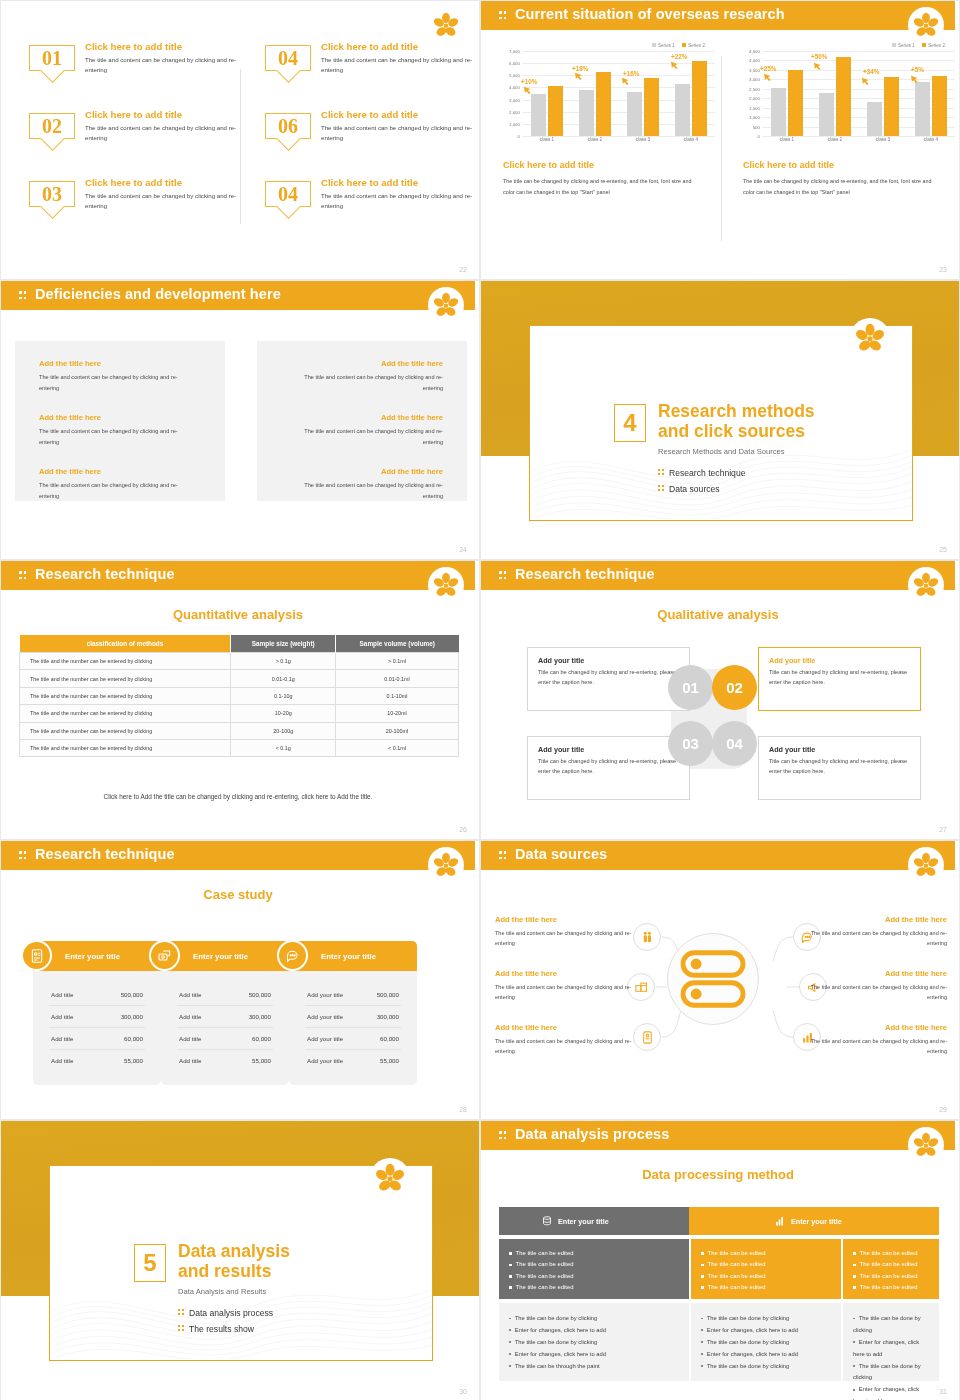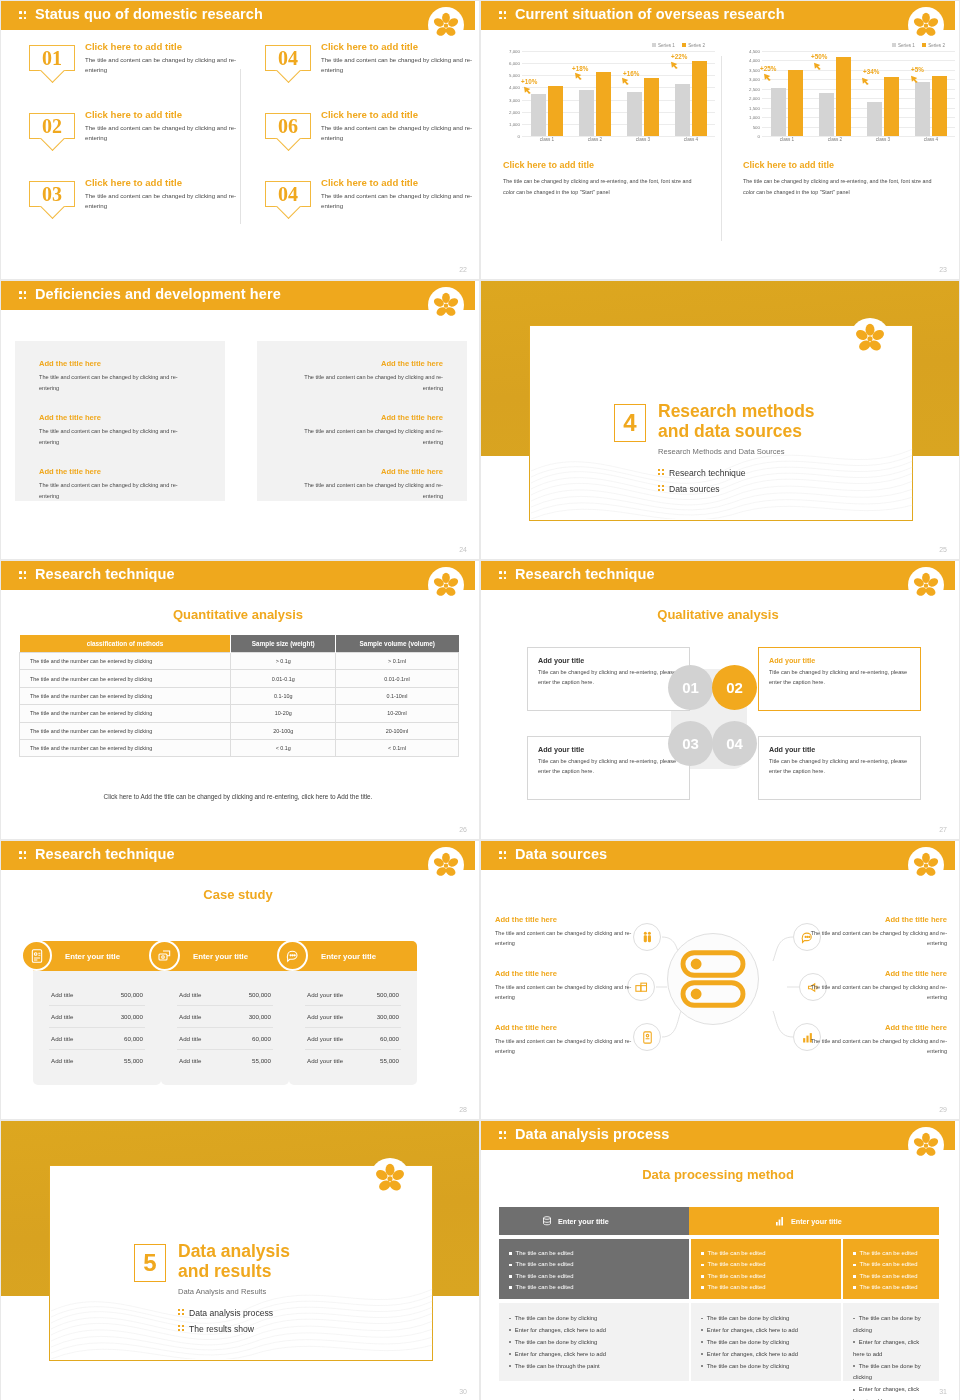--- a/index.html
+++ b/index.html
@@ -160,29 +160,20 @@
   .pr-blk2.c1{left:18px;width:190px}.pr-blk2.c2{left:210px;width:150px}.pr-blk2.c3{left:362px;width:96px}
   .pr-li2 { color:#3d3d3d; font-size:5.8px; line-height:2.05; }
   .pr-li2 b { display:inline-block; width:1.8px; height:1.8px; background:#888; margin-right:4px; vertical-align:middle; }
 </style>
 </head>
 <body>
 
 <div class="grid">
 
   <div class="slide">
-    <div class="hdr">
-      <div class="hdr-dots">
-          <i></i>
-          <i></i>
-          <i></i>
-          <i></i>
-        </div>
-      <div class="hdr-title">Status quo of domestic research</div>
-    </div>
     <div class="logo">
       <svg viewBox="0 0 40 40">
           <g fill="#F2A91E">
             <ellipse cx="20" cy="9" rx="6" ry="8"></ellipse>
             <ellipse cx="31" cy="16" rx="6" ry="8" transform="rotate(60 31 16)"></ellipse>
             <ellipse cx="27" cy="30" rx="6" ry="8" transform="rotate(120 27 30)"></ellipse>
             <ellipse cx="13" cy="30" rx="6" ry="8" transform="rotate(60 13 30)"></ellipse>
             <ellipse cx="9" cy="16" rx="6" ry="8" transform="rotate(120 9 16)"></ellipse>
             <circle cx="20" cy="21" r="3.4"></circle>
           </g>
@@ -502,21 +493,21 @@
               <ellipse cx="27" cy="30" rx="6" ry="8" transform="rotate(120 27 30)"></ellipse>
               <ellipse cx="13" cy="30" rx="6" ry="8" transform="rotate(60 13 30)"></ellipse>
               <ellipse cx="9" cy="16" rx="6" ry="8" transform="rotate(120 9 16)"></ellipse>
               <circle cx="20" cy="21" r="3.4"></circle>
             </g>
           </svg>
       </div>
       <div class="sec-num">4</div>
       <div class="sec-h1">
         <div>Research methods</div>
-        <div>and data sources</div>
+        <div>and click sources</div>
       </div>
       <div class="sec-sub">Research Methods and Data Sources</div>
       <div class="sec-li a"><span class="dd"><i></i><i></i><i></i><i></i></span><span>Research technique</span></div>
       <div class="sec-li b"><span class="dd"><i></i><i></i><i></i><i></i></span><span>Data sources</span></div>
     </div>
     <div class="pgno">25</div>
   </div>
 
   <div class="slide">
     <div class="hdr">

